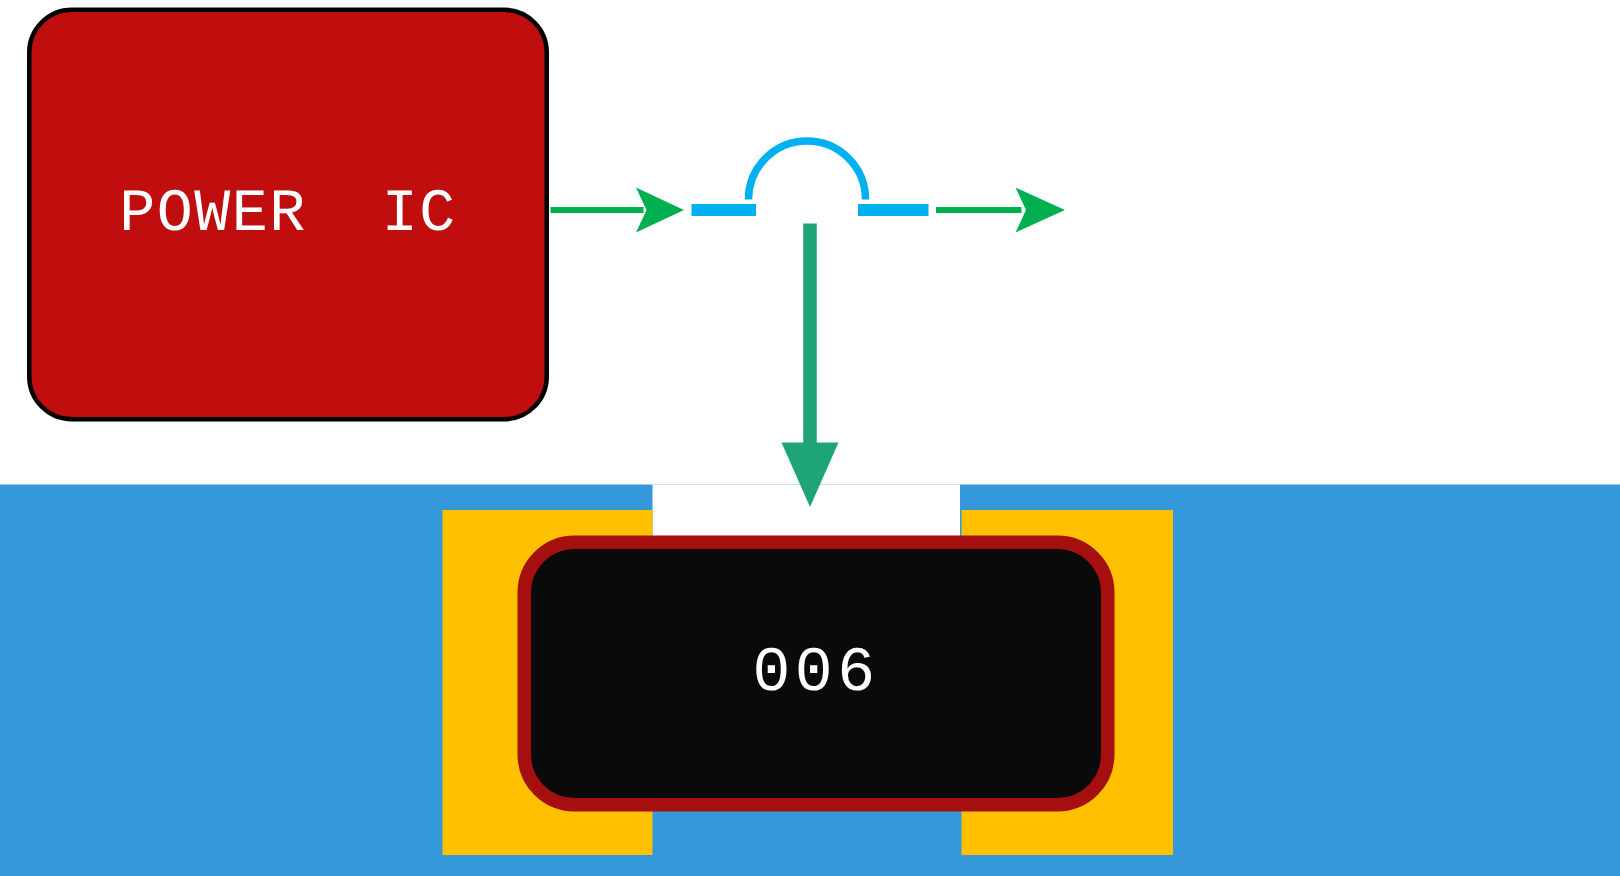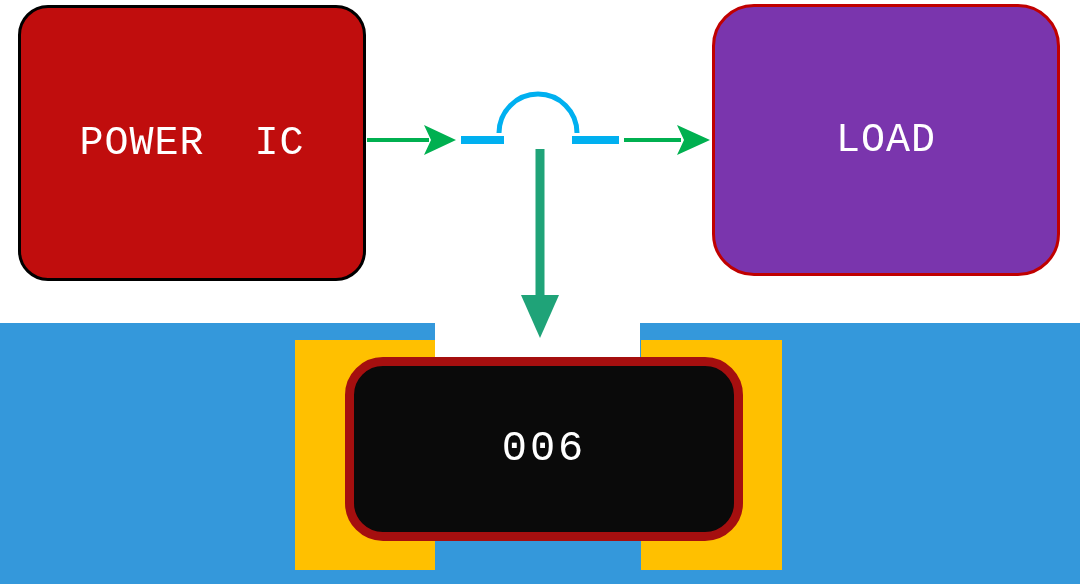--- a/index.html
+++ b/index.html
@@ -99,23 +99,20 @@
   <div class="pcb-gap"></div>
   <div class="pad pad--left"></div>
   <div class="pad pad--right"></div>
   <div class="resistor">
     <span class="resistor__label">006</span>
   </div>
 
   <div class="block block--power">
     <span class="block__label">POWER  IC</span>
   </div>
-  <div class="block block--load">
-    <span class="block__label">LOAD</span>
-  </div>
 
   <svg class="connectors" viewBox="0 0 1080 584">
 
     <g>
       <line class="green-line" x1="367" y1="140" x2="429" y2="140"></line>
       <polygon class="green-fill" points="424,125 456,140 424,155 431,140"></polygon>
     </g>
 
     <line class="cyan-dash" x1="461" y1="140" x2="504" y2="140"></line>
     <path class="cyan-arc" d="M 499 133 A 39 39 0 0 1 577 133"></path>

